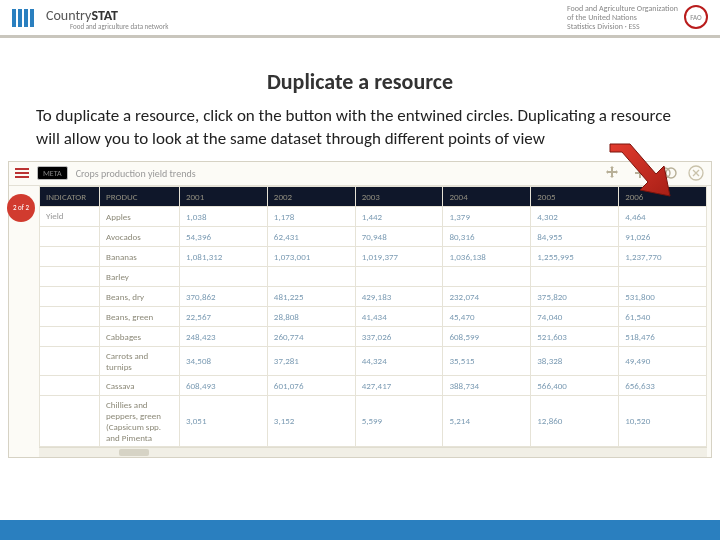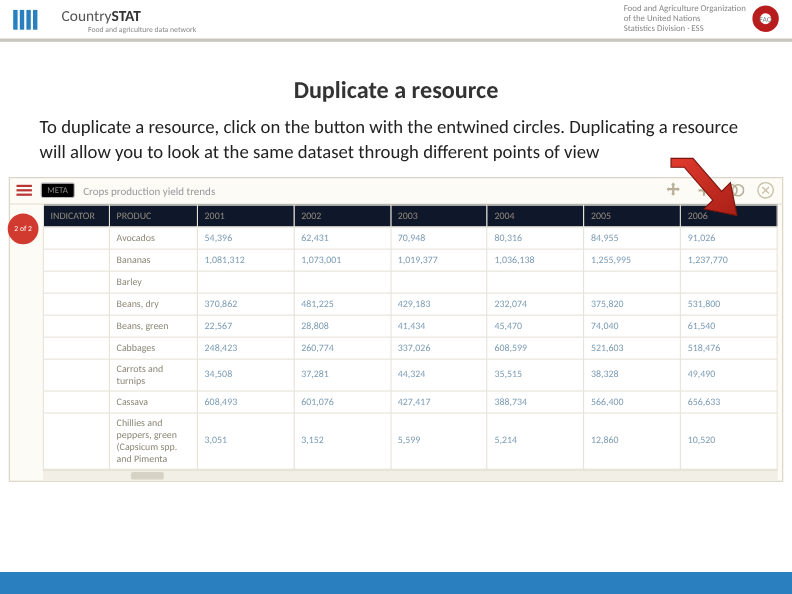--- a/index.html
+++ b/index.html
@@ -16,21 +16,21 @@
     border-bottom: 3px solid #c9c6bd;
     display: flex;
     align-items: center;
     padding: 0 12px;
     justify-content: space-between;
     background: #fff;
   }
   .logo-left {
     display: flex;
     align-items: center;
-    gap: 22px;
+    gap: 12px;
   }
   .logo-bars {
     display: flex;
     gap: 2px;
   }
   .logo-bars span {
     width: 4px;
     height: 18px;
     background: #2a7fbf;
     display: inline-block;
@@ -53,21 +53,21 @@
     font-size: 8px;
     color: #888;
     line-height: 1.1;
     display: flex;
     align-items: center;
     gap: 6px;
   }
   .fao-logo {
     width: 24px;
     height: 24px;
-    border: 7px solid #b91c1c;
+    border: 2px solid #b91c1c;
     border-radius: 50%;
     display:flex;
     align-items:center;
     justify-content:center;
     font-size:7px;
     color:#888;
   }
   .slide-title {
     text-align: center;
     font-size: 22px;
@@ -289,20 +289,30 @@
           <th>2001</th>
           <th>2002</th>
           <th>2003</th>
           <th>2004</th>
           <th>2005</th>
           <th>2006</th>
         </tr>
       </thead>
     <tbody>
         <tr>
+          <td>Yield</td>
+          <td>Apples</td>
+          <td class="num">1,038</td>
+          <td class="num">1,178</td>
+          <td class="num">1,442</td>
+          <td class="num">1,379</td>
+          <td class="num">4,302</td>
+          <td class="num">4,464</td>
+        </tr>
+        <tr>
           <td></td>
           <td>Avocados</td>
           <td class="num">54,396</td>
           <td class="num">62,431</td>
           <td class="num">70,948</td>
           <td class="num">80,316</td>
           <td class="num">84,955</td>
           <td class="num">91,026</td>
         </tr>
         <tr>

